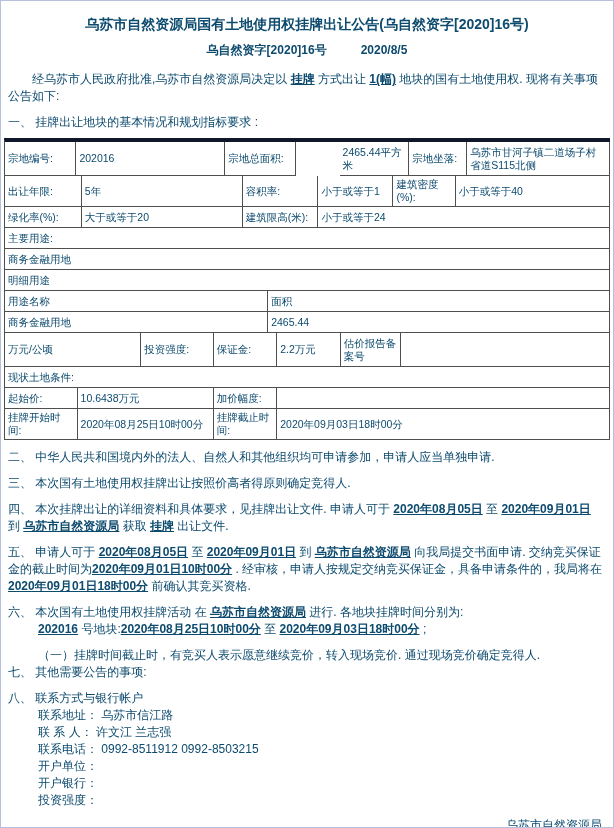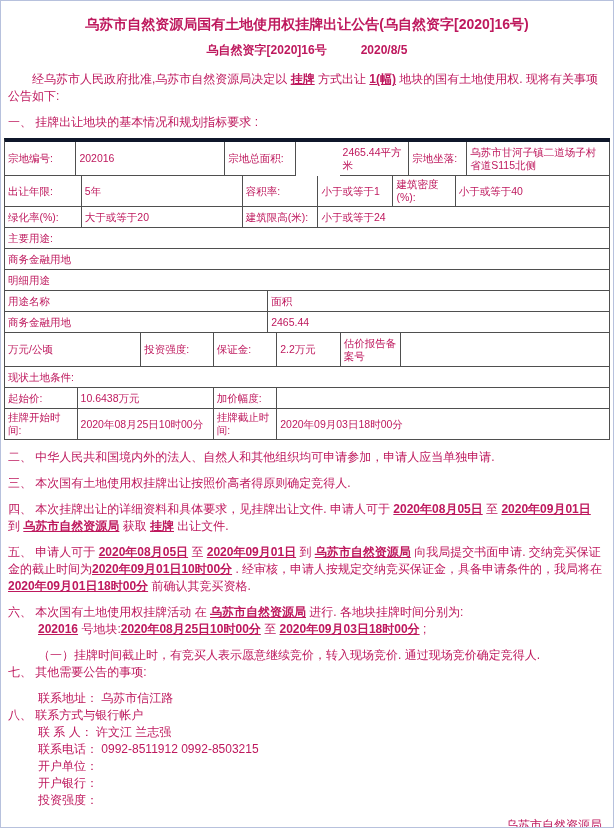--- a/index.html
+++ b/index.html
@@ -1,21 +1,21 @@
 <!DOCTYPE html>
 <html><head>
 <meta charset="utf-8">
 <style>
   html,body{margin:0;padding:0;background:#ffffff;}
   .page{
     width:614px;height:828px;box-sizing:border-box;
     border:1px solid #b7c1dd;
     padding:8px 3px 0 3px;
     font-family:"Liberation Sans",sans-serif;
-    font-size:12px;color:#be185d;
+    font-size:12px;color:#0c4a6e;
     overflow:hidden;
   }
   .title{font-size:14px;font-weight:bold;text-align:center;margin:6px 0 0 0;line-height:18px;}
   .docline{text-align:center;font-weight:bold;font-size:12px;margin-top:10px;line-height:14px;}
   .docline .docdate{margin-left:34px;}
   .intro{margin:14px 0 0 0;text-indent:24px;line-height:17px;padding:0 4px;}
   .sec-head{margin:9px 0 0 0;line-height:17px;padding:0 4px;}
   .tbl{margin-top:7px;width:605px;border-top:4px solid #0f172a;border-left:1px solid #4f4f4f;}
   .trow{display:flex;}
   .tcell{
@@ -120,22 +120,22 @@
       </div>
       <div class="section">
         <p class="line"><span>六、  本次国有土地使用权挂牌活动 在 </span><span class="u b">乌苏市自然资源局</span><span> 进行. 各地块挂牌时间分别为:</span></p>
         <p class="line ind"><span class="u b">202016</span><span> 号地块:</span><span class="u b">2020年08月25日10时00分</span><span> 至 </span><span class="u b">2020年09月03日18时00分</span><span> ;</span></p>
       </div>
       <div class="section">
         <p class="line ind"><span>（一）挂牌时间截止时，有竞买人表示愿意继续竞价，转入现场竞价. 通过现场竞价确定竞得人.</span></p>
         <p class="line"><span>七、  其他需要公告的事项:</span></p>
       </div>
       <div class="section">
+        <p class="line"><span>八、  联系方式与银行帐户</span></p>
         <p class="line ind"><span>联系地址： 乌苏市信江路</span></p>
-        <p class="line"><span>八、  联系方式与银行帐户</span></p>
         <p class="line ind"><span>联 系 人： 许文江 兰志强</span></p>
         <p class="line ind"><span>联系电话： 0992-8511912 0992-8503215</span></p>
         <p class="line ind"><span>开户单位：</span></p>
         <p class="line ind"><span>开户银行：</span></p>
         <p class="line ind"><span>投资强度：</span></p>
       </div>
     </div>
   <div class="signature">乌苏市自然资源局</div>
 </div>
 

